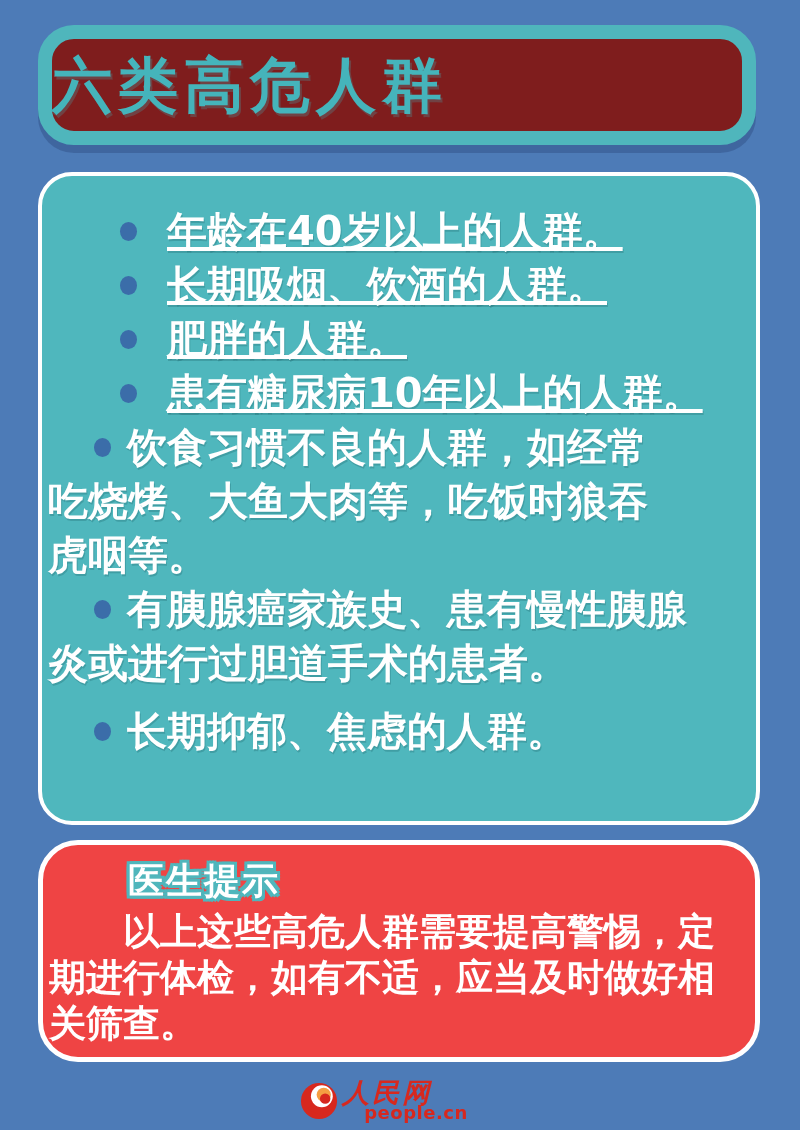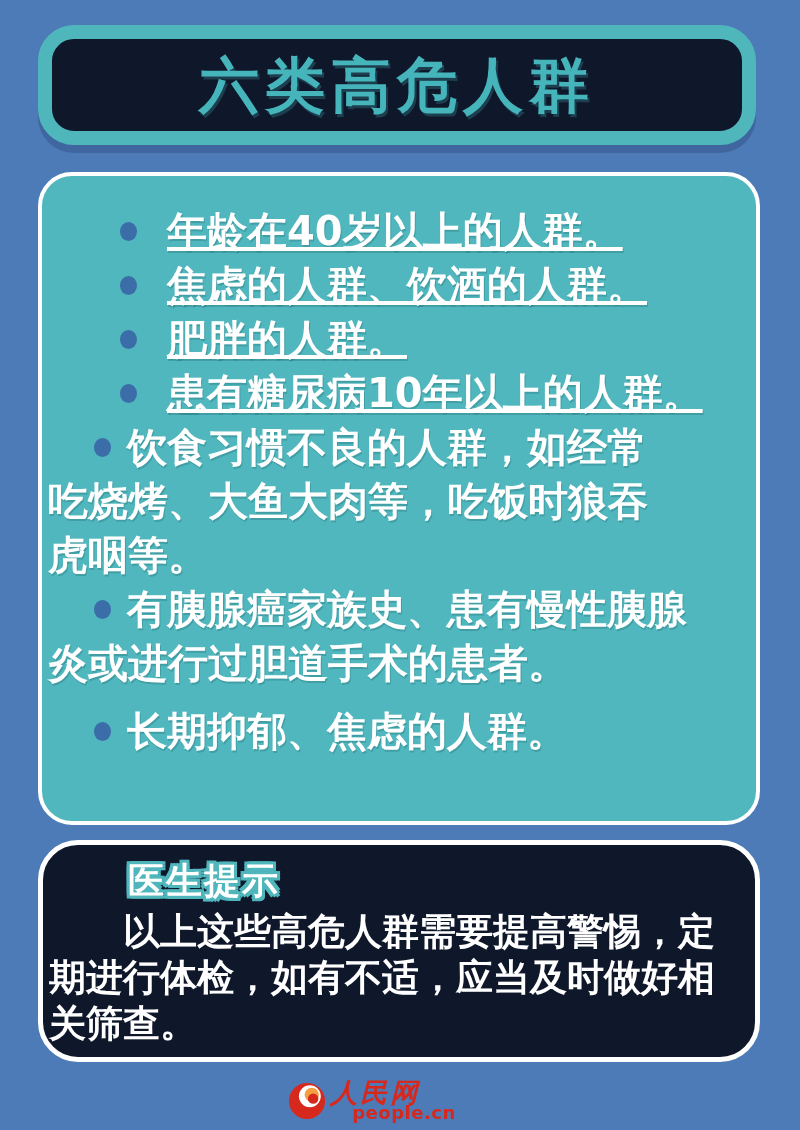--- a/index.html
+++ b/index.html
@@ -9,25 +9,25 @@
   }
   .canvas{
     position:relative;width:800px;height:1130px;
     background:#4d7bb7;
   }
 
   
   .banner{
     position:absolute;left:38px;top:25px;width:718px;height:120px;
     box-sizing:border-box;
-    background:#0f172a;
+    background:#7f1d1d;
     border:14px solid #4fb6bc;
     border-radius:36px;
     box-shadow:0 8px 0 rgba(47,77,130,0.45);
-    display:flex;align-items:center;justify-content:center;
+    display:flex;align-items:center;
   }
   .banner-title{
     color:#45b4bb;
     font-size:60px;
     font-weight:900;
     letter-spacing:6px;
     line-height:1;
     text-shadow:2px 3px 0 rgba(69,180,187,0.25);
     white-space:nowrap;
   }
@@ -62,21 +62,21 @@
     margin-top:-6px;
   }
   .risk-item.short .dot{margin-right:30px;}
   .risk-item.long .dot{margin-right:16px;}
   .risk-text{white-space:pre-wrap;}
 
   
   .tip-box{
     position:absolute;left:38px;top:840px;width:722px;height:222px;
     box-sizing:border-box;
-    background:#0f172a;
+    background:#ef4444;
     border:5px solid #ffffff;
     border-radius:40px;
     padding:0 12px 0 6px;
     overflow:hidden;
   }
   .tip-heading{
     margin:16px 0 8px 79px;
     color:#ffffff;
     font-size:36px;
     font-weight:900;
@@ -93,21 +93,21 @@
     color:#ffffff;
     font-size:37px;
     font-weight:700;
     line-height:46px;
     text-indent:74px;
     white-space:pre-wrap;
   }
 
   
   .footer{
-    position:absolute;left:0;top:1080px;width:744px;
+    position:absolute;left:12px;top:1080px;width:744px;
     display:flex;justify-content:center;
   }
   .logo{display:flex;align-items:flex-start;gap:4px;}
   .logo-icon{width:38px;height:38px;margin-top:2px;}
   .logo-text{display:flex;flex-direction:column;align-items:flex-start;}
   .logo-cn{
     color:#d7281e;
     font-size:27px;
     font-weight:900;
     font-style:italic;
@@ -130,21 +130,21 @@
 
   <div class="banner">
     <div class="banner-title">六类高危人群</div>
   </div>
 
   <div class="risk-box">
     <p class="risk-item short">
       <span class="dot"></span><span class="risk-text">年龄在40岁以上的人群。</span>
     </p>
     <p class="risk-item short">
-      <span class="dot"></span><span class="risk-text">焦虑的人群、饮酒的人群。</span>
+      <span class="dot"></span><span class="risk-text">长期吸烟、饮酒的人群。</span>
     </p>
     <p class="risk-item short">
       <span class="dot"></span><span class="risk-text">肥胖的人群。</span>
     </p>
     <p class="risk-item short">
       <span class="dot"></span><span class="risk-text">患有糖尿病10年以上的人群。</span>
     </p>
     <p class="risk-item long">
       <span class="dot"></span><span class="risk-text">饮食习惯不良的人群，如经常
 吃烧烤、大鱼大肉等，吃饭时狼吞

